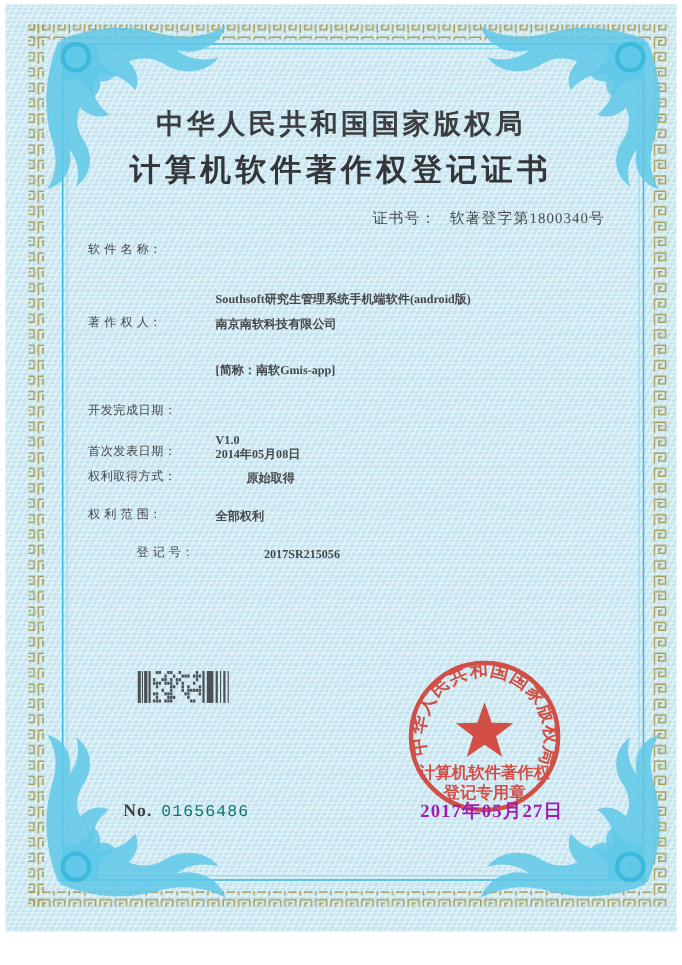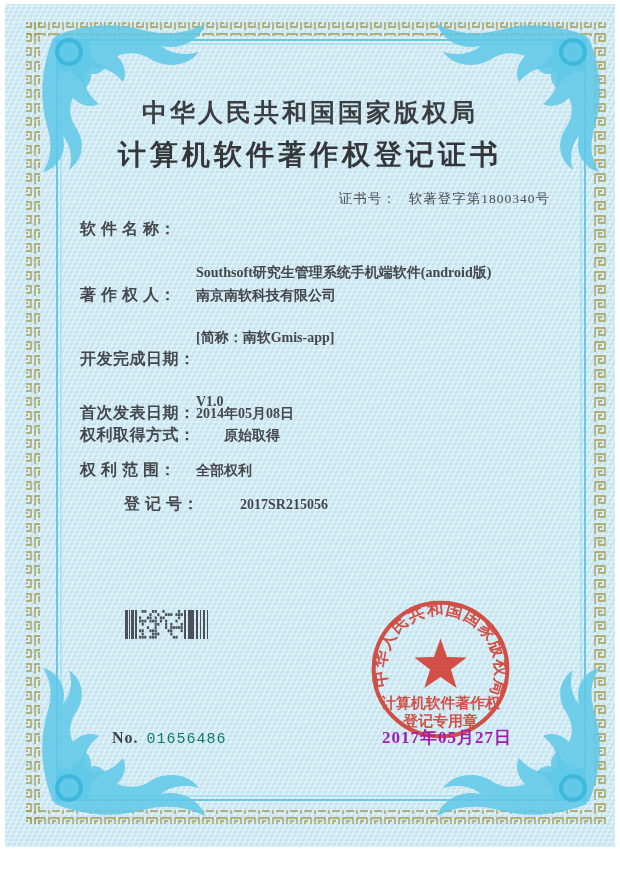--- a/index.html
+++ b/index.html
@@ -22,23 +22,23 @@
   }
   .cert-title{
     left:0;top:136px;width:100%;text-align:center;
     font-size:28px;font-weight:bold;letter-spacing:4px;color:#343639;
   }
   .cert-no-row{
     top:190px;right:70px;font-size:13.5px;color:#4a4c50;letter-spacing:1px;
   }
   .cert-no-row .val{margin-left:12px;}
   .field-row{position:absolute;left:80px;display:flex;color:#45474b;}
-  .field-label{width:116px;flex:none;font-size:16px;font-weight:bold;letter-spacing:0.5px;}
-  .field-value{font-size:14px;line-height:21.5px;font-weight:bold;white-space:pre;}
-  .r1{top:219px;} .r2{top:285px;} .r3{top:349px;} .r4{top:403px;}
+  .field-label{width:116px;flex:none;font-size:11px;font-weight:normal;letter-spacing:0.5px;}
+  .field-value{font-size:11px;line-height:21.5px;font-weight:bold;white-space:pre;}
+  .r1{top:219px;} .r2{top:285px;} .r3{top:365px;} .r4{top:403px;}
   .r5{top:425px;gap:28px;} .r6{top:460px;} .r7{top:494px;margin-left:44px;}
   .statement{
     left:82px;top:531px;width:468px;font-size:16.5px;font-weight:bold;
     line-height:38px;text-align:justify;text-indent:24px;color:#45474b;
   }
   .barcode{position:absolute;left:125px;top:610px;width:84px;height:29px;}
   .seal{position:absolute;left:351px;top:580px;width:179px;height:179px;opacity:0.88;}
   .seal-date{
     left:382px;top:726px;font-size:17px;font-weight:bold;letter-spacing:1px;color:#a21caf;
   }

